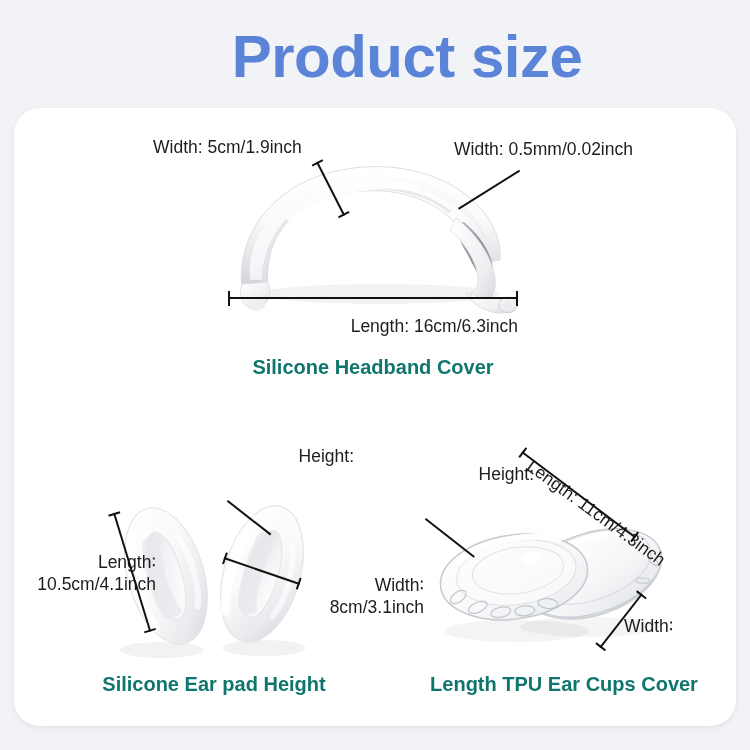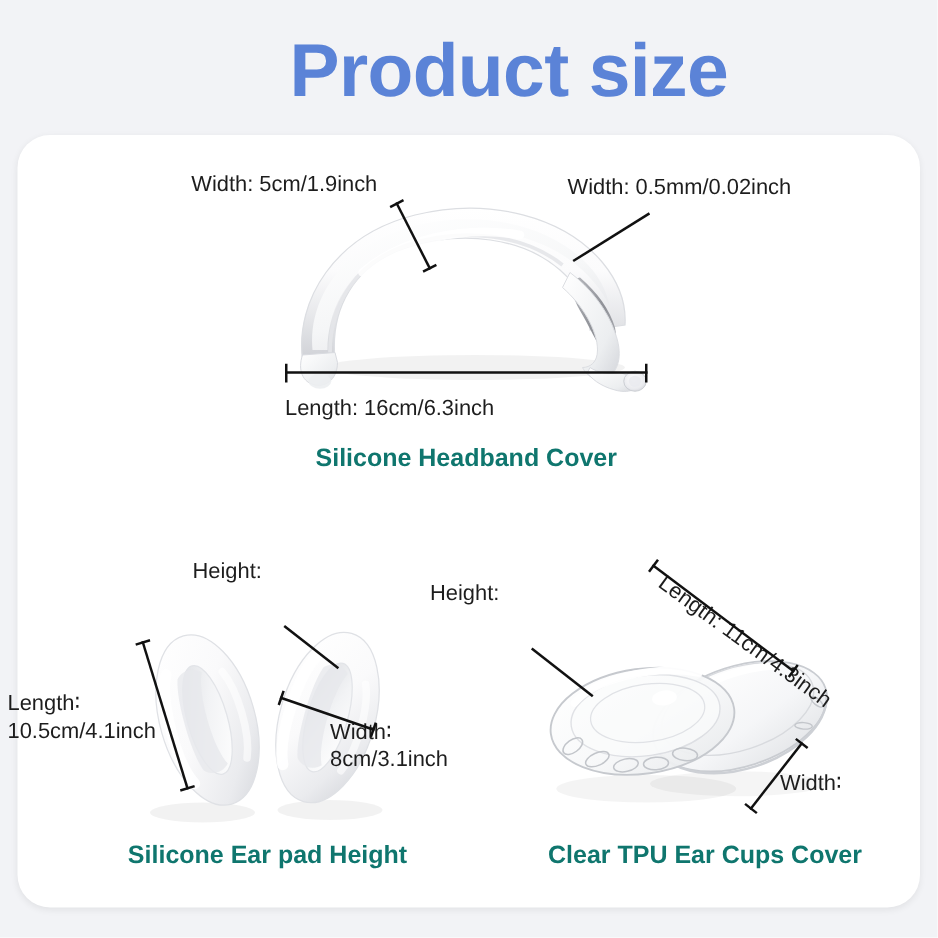--- a/index.html
+++ b/index.html
@@ -50,21 +50,21 @@
 
   
   .lbl {
     position: absolute;
     font-size: 17.5px;
     color: #1d1d1d;
     white-space: nowrap;
     line-height: 1.28;
     font-family: "Liberation Sans", sans-serif;
   }
-  .lbl.center { text-align: left; }
+  .lbl.center { text-align: right; }
 
   .caption {
     position: absolute;
     font-size: 20px;
     font-weight: bold;
     color: #0f766e;
     white-space: nowrap;
     text-align: center;
   }
 
@@ -331,17 +331,17 @@
       <div class="leader" style="left:412px; top:410px; width:62px; transform:rotate(38deg);"></div>
 
       <div class="lbl" style="left:515px; top:345px; transform:rotate(36deg); transform-origin:0 50%;">Length: 11cm/4.3inch</div>
       <div class="dimbar small" style="left:508px; top:343px; width:142px; transform:rotate(37deg);"></div>
 
       <div class="dimbar small" style="left:628px; top:485px; width:68px; transform:rotate(128deg);"></div>
       <div class="lbl" style="left:610px; top:507px; width:150px;">
         <span>Width∶</span><br>
       </div>
 
-      <div class="caption" style="left:380px; top:565px; width:340px;">Clear TPU Ear Cups Cover</div>
+      <div class="caption" style="left:380px; top:565px; width:340px;">Length TPU Ear Cups Cover</div>
     </div>
 
   </div>
 </div>
 
 </body></html>

